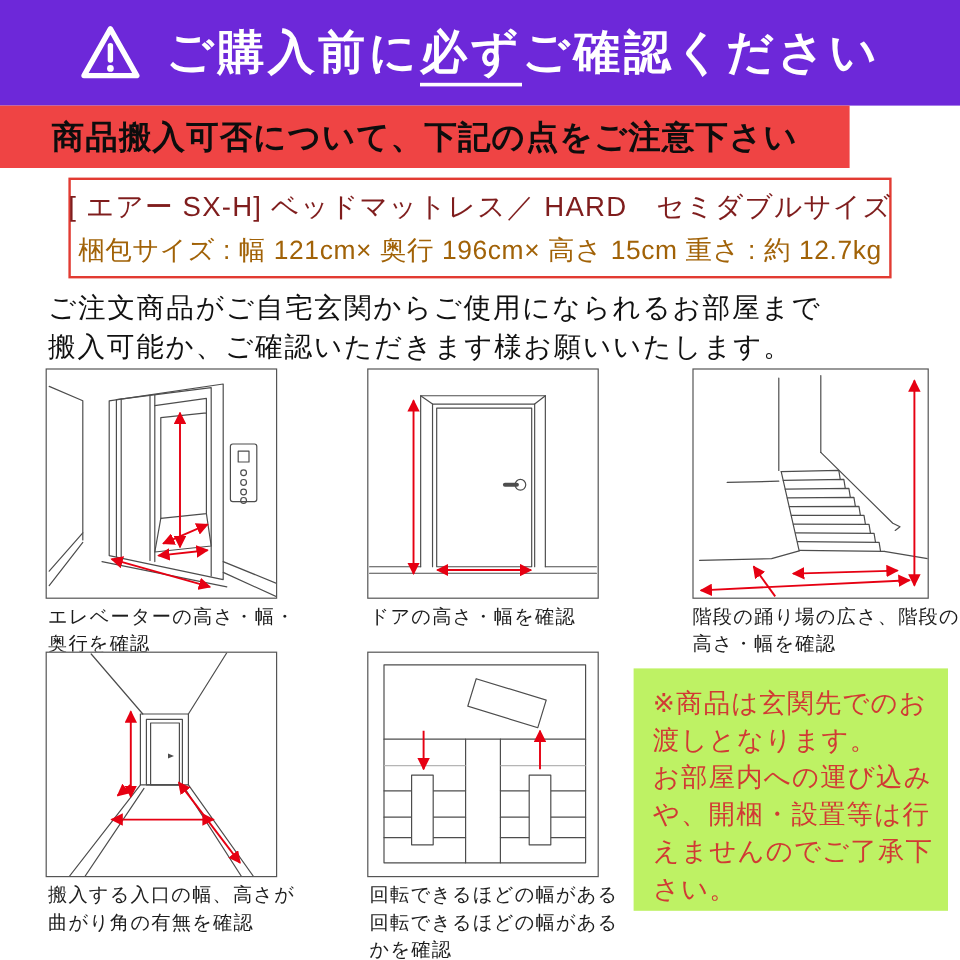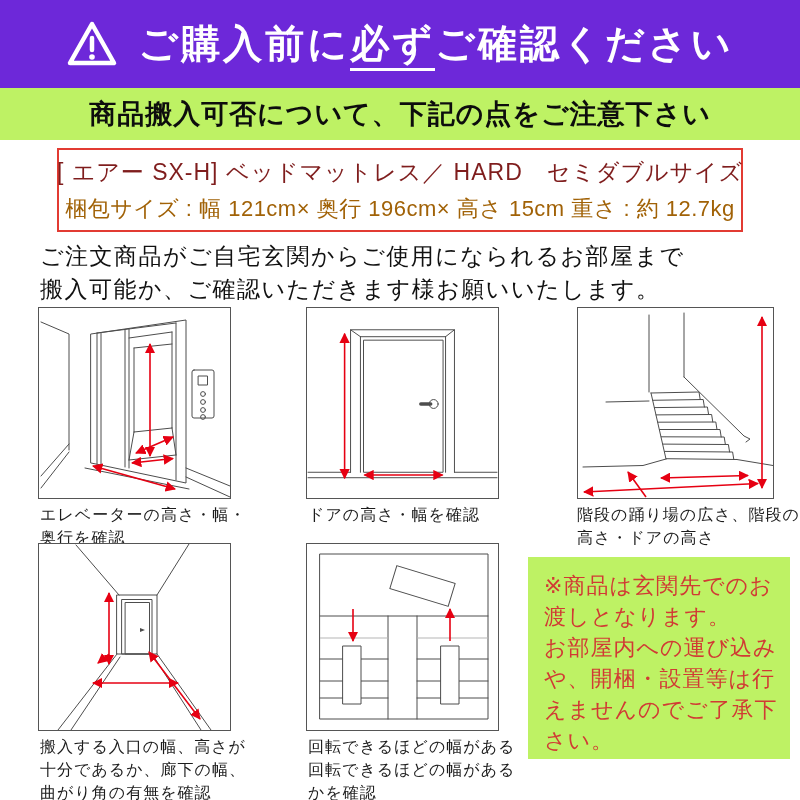--- a/index.html
+++ b/index.html
@@ -6,21 +6,21 @@
   .page{position:relative;width:800px;height:800px;background:#fff;overflow:hidden;
         font-family:"Liberation Sans","DejaVu Sans",sans-serif;}
 
   
   .banner{position:absolute;left:0;top:0;width:800px;height:88px;background:#6d28d9;
           display:flex;align-items:center;justify-content:center;gap:20px;}
   .banner .ttl{color:#fff;font-size:39px;font-weight:bold;letter-spacing:3px;white-space:nowrap;}
   .banner .em{border-bottom:3px solid #fff;padding-bottom:3px;}
 
   
-  .band{position:absolute;left:0;top:88px;width:800px;height:52px;background:#bef264;
+  .band{position:absolute;left:0;top:88px;width:708px;height:52px;background:#ef4444;
         display:flex;align-items:center;justify-content:center;}
   .band .txt{font-size:27px;font-weight:bold;color:#0d0d0d;letter-spacing:1px;white-space:nowrap;}
 
   
   .prodbox{position:absolute;left:57px;top:148px;width:686px;height:84px;box-sizing:border-box;
            border:2px solid #e23b32;display:flex;flex-direction:column;align-items:center;justify-content:center;}
   .prodbox .l1{font-size:23px;color:#7f1d1d;letter-spacing:1px;white-space:nowrap;}
   .prodbox .l2{font-size:22px;color:#a16207;letter-spacing:0.5px;white-space:nowrap;margin-top:6px;}
 
   
@@ -168,21 +168,21 @@
 
   <div class="cap c1">
     <div>エレベーターの高さ・幅・</div>
     <div>奥行を確認</div>
   </div>
   <div class="cap c2">
     <div>ドアの高さ・幅を確認</div>
   </div>
   <div class="cap c3">
     <div>階段の踊り場の広さ、階段の</div>
-    <div>高さ・ドアの高さ</div>
+    <div>高さ・幅を確認</div>
   </div>
 
   <div class="fig f4">
     <svg viewBox="0 0 191 186">
       <g class="lineart">
         <path d="M37,1 L80,51 M150,0 L118,51"></path>
         <rect x="78" y="51" width="40" height="59"></rect>
         <rect x="83" y="55.5" width="30" height="54.5"></rect>
         <rect x="86.5" y="58.5" width="24" height="51.5"></rect>
         <path d="M78,110 L19,186 M81,113 L32,186"></path>
@@ -218,21 +218,20 @@
       </g>
       <g class="redln">
         <line x1="46" y1="65" x2="46" y2="97" marker-end="url(#aE)"></line>
         <line x1="143" y1="97" x2="143" y2="65" marker-end="url(#aE)"></line>
       </g>
     </svg>
   </div>
 
   <div class="cap c4">
     <div>搬入する入口の幅、高さが</div>
-    <div>十分であるか、廊下の幅、</div>
     <div>曲がり角の有無を確認</div>
   </div>
   <div class="cap c5">
     <div>回転できるほどの幅がある</div>
     <div>回転できるほどの幅がある</div>
     <div>かを確認</div>
   </div>
 
   <div class="notice">
     <div>※商品は玄関先でのお</div>

